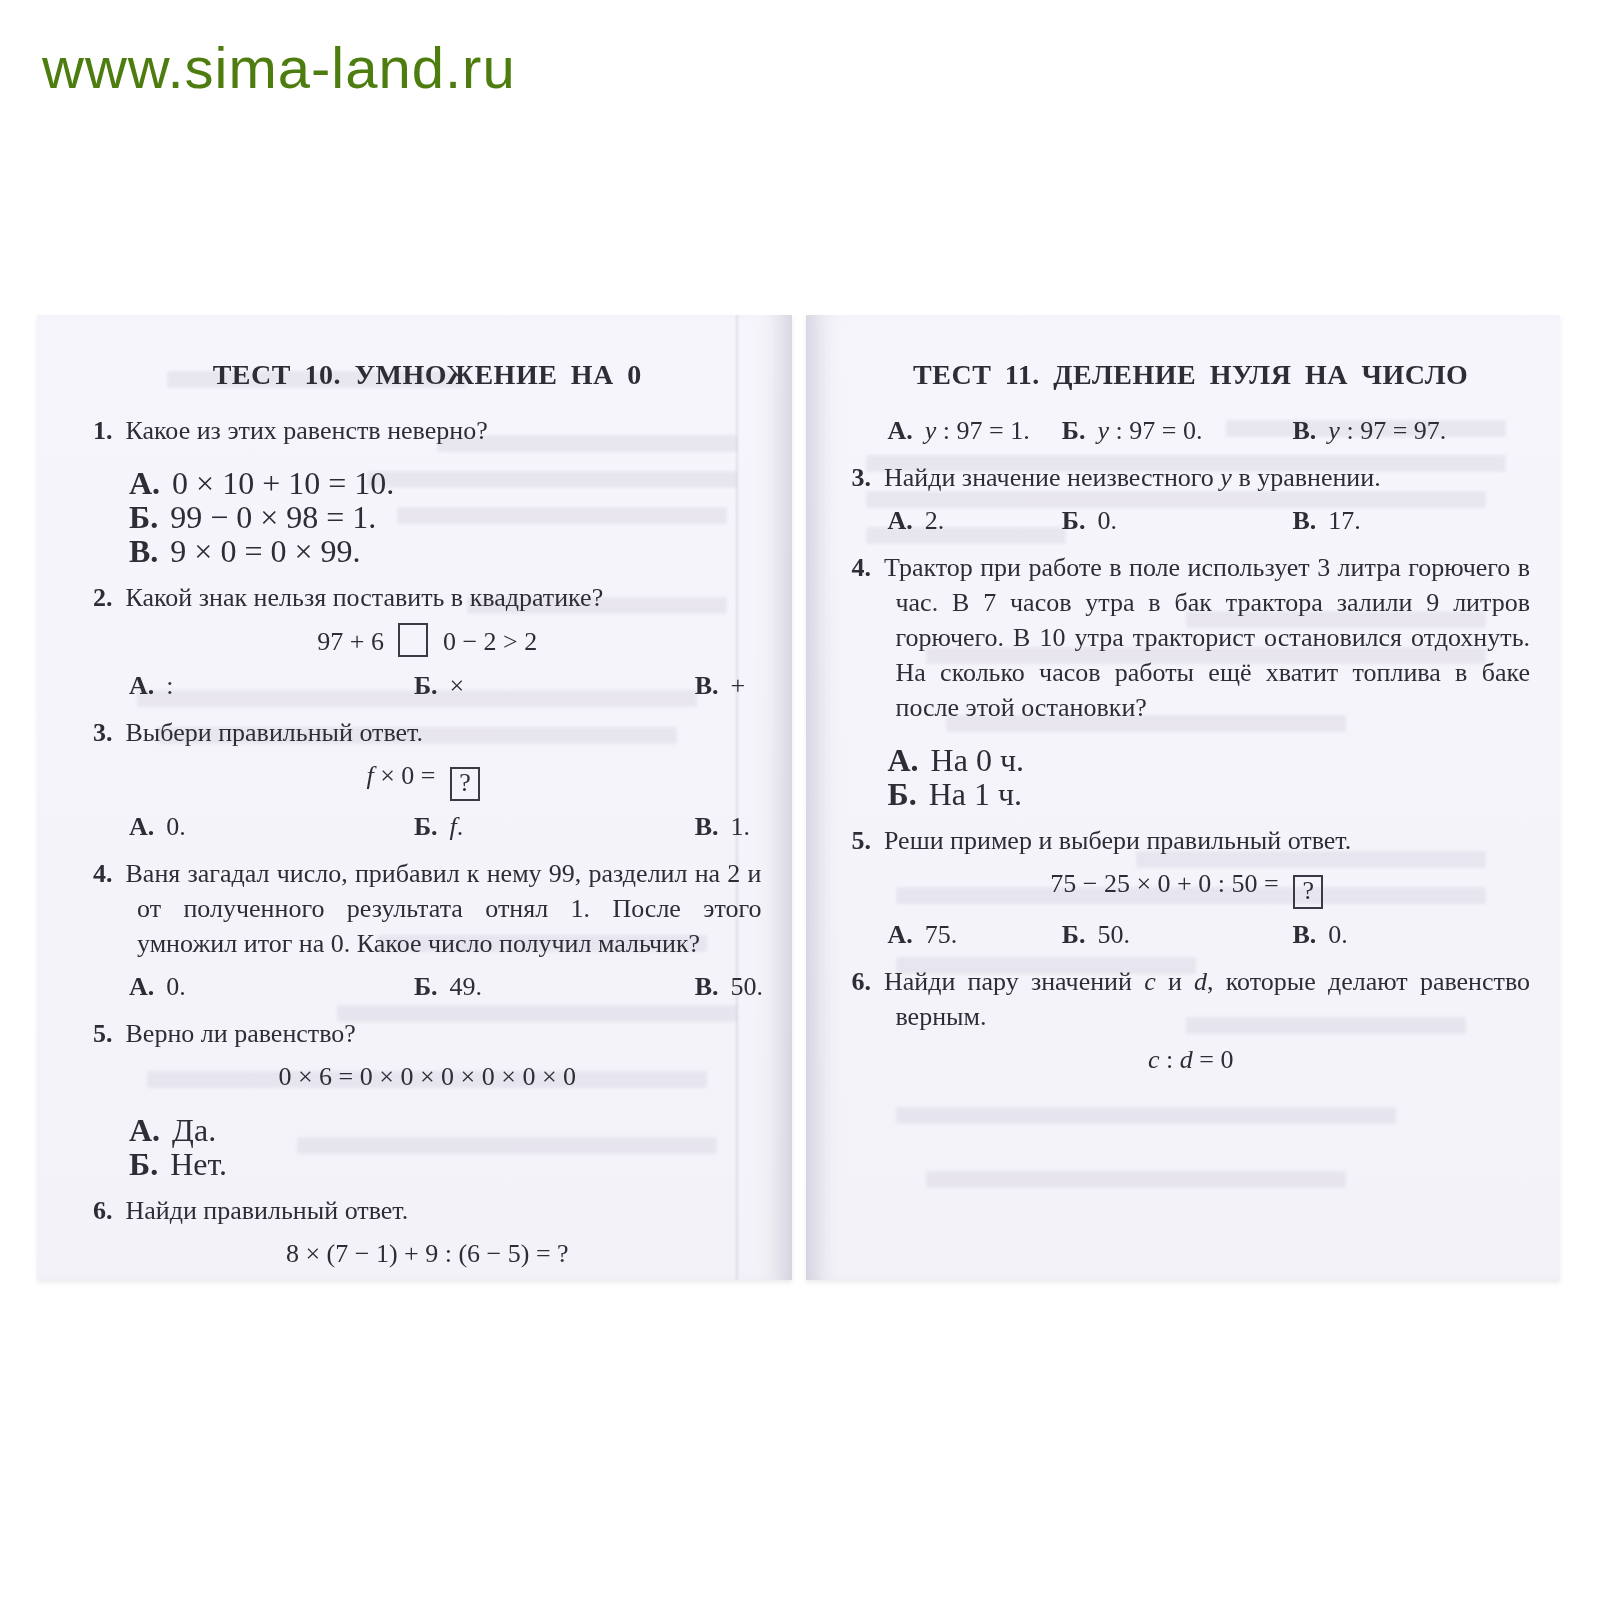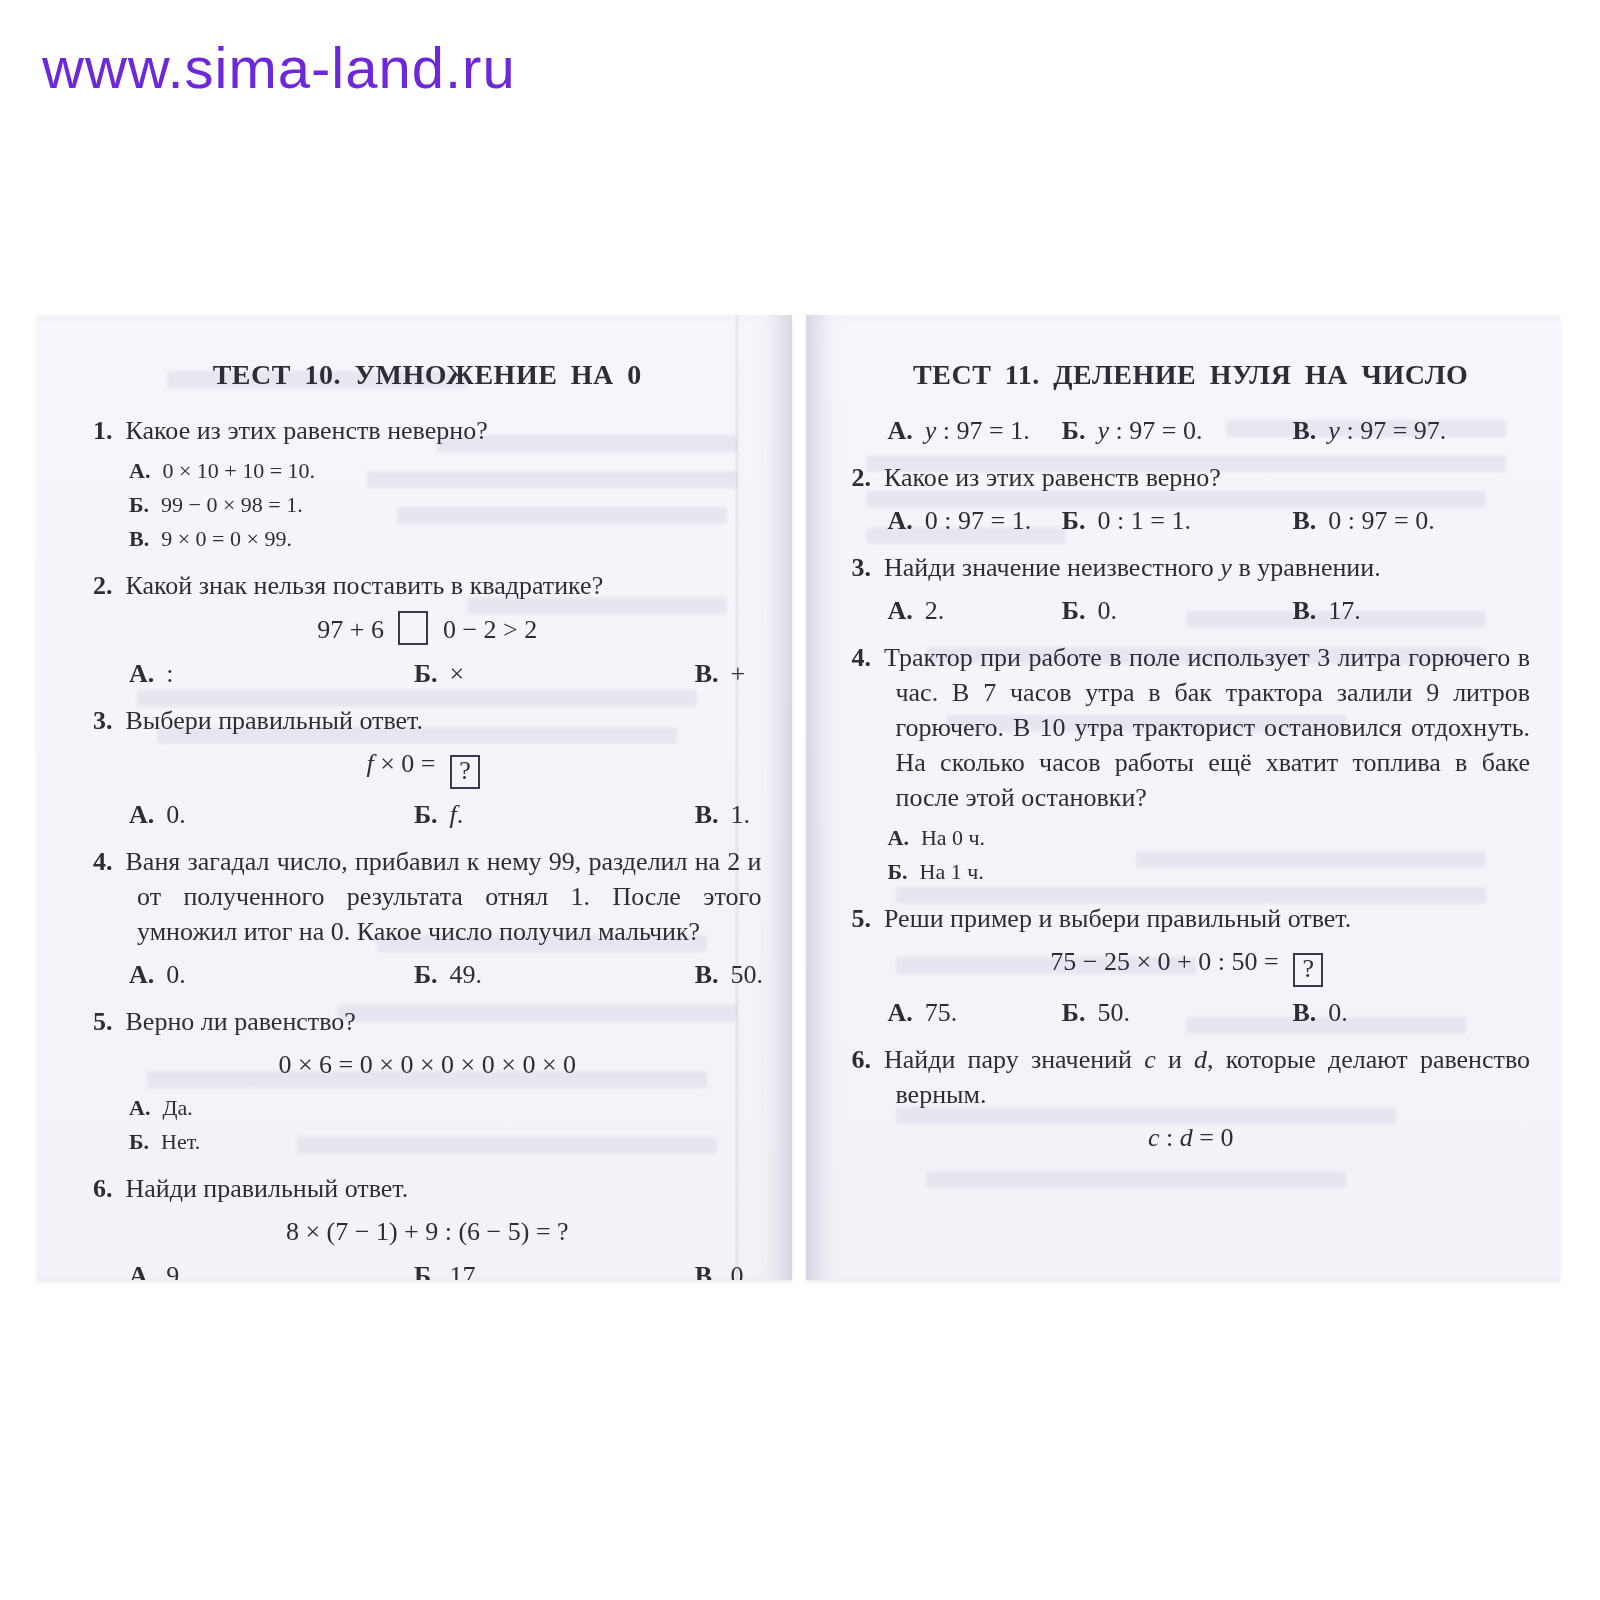--- a/index.html
+++ b/index.html
@@ -5,21 +5,21 @@
   html,body{margin:0;padding:0;}
   body{
     width:1600px;height:1600px;position:relative;overflow:hidden;
     background:#ffffff;
     font-family:"Liberation Serif", serif;
     color:#2e2d35;
   }
   .watermark{
     position:absolute;top:34px;left:42px;
     font-family:"Liberation Sans", sans-serif;
-    font-size:58px;color:#6d28d9;letter-spacing:1px;
+    font-size:58px;color:#4d7c0f;letter-spacing:1px;
   }
   .book{
     position:absolute;top:315px;left:37px;width:1523px;height:965px;
     display:flex;gap:14px;
     filter:drop-shadow(0 3px 2px rgba(0,0,0,0.07));
   }
   .page{
     position:relative;flex:1 1 0;overflow:hidden;
     background:linear-gradient(180deg,#f6f5fb 0%,#f3f2f8 100%);
   }
@@ -39,21 +39,21 @@
   .qline{
     margin:0;padding-left:44px;text-indent:-44px;
     text-align:justify;font-size:26px;line-height:35px;
   }
   .qnum{font-weight:bold;margin-right:13px;}
   .eq{text-align:center;font-size:26px;line-height:36px;margin:8px 0;}
   .orow{display:grid;margin-top:8px;font-size:26px;line-height:35px;}
   .orow.cols-left{grid-template-columns:48% 42% 10%;}
   .orow.cols-right{grid-template-columns:31% 34% 35%;}
   .orow .opt:first-child{padding-left:36px;}
-  .ostack{margin-top:6px;padding-left:36px;font-size:22px;}
+  .ostack{margin-top:18px;padding-left:36px;font-size:32px;}
   .ostack .opt{line-height:34px;}
   .opt b{margin-right:12px;}
   .sq{
     display:inline-block;min-width:26px;height:30px;
     border:2px solid #3a3945;line-height:28px;text-align:center;
     vertical-align:-7px;margin:0 8px;font-style:normal;
   }
   .ghost{
     position:absolute;height:17px;background:#dedae7;opacity:0.55;
     filter:blur(1.5px);border-radius:2px;z-index:1;
@@ -158,28 +158,20 @@
       <h2 class="page-title">ТЕСТ 11. ДЕЛЕНИЕ НУЛЯ НА ЧИСЛО</h2>
 
       <div class="q">
         <div class="orow cols-right">
           <span class="opt"><b>А.</b><span><i>y</i> : 97 = 1.</span></span>
           <span class="opt"><b>Б.</b><span><i>y</i> : 97 = 0.</span></span>
           <span class="opt"><b>В.</b><span><i>y</i> : 97 = 97.</span></span>
         </div>
       </div>
 
-      <div class="q">
-        <p class="qline"><b class="qnum">2.</b><span>Какое из этих равенств верно?</span></p>
-        <div class="orow cols-right">
-          <span class="opt"><b>А.</b><span>0 : 97 = 1.</span></span>
-          <span class="opt"><b>Б.</b><span>0 : 1 = 1.</span></span>
-          <span class="opt"><b>В.</b><span>0 : 97 = 0.</span></span>
-        </div>
-      </div>
 
       <div class="q">
         <p class="qline"><b class="qnum">3.</b><span>Найди значение неизвестного <i>y</i> в уравнении.</span></p>
         <div class="orow cols-right">
           <span class="opt"><b>А.</b><span>2.</span></span>
           <span class="opt"><b>Б.</b><span>0.</span></span>
           <span class="opt"><b>В.</b><span>17.</span></span>
         </div>
       </div>
 

